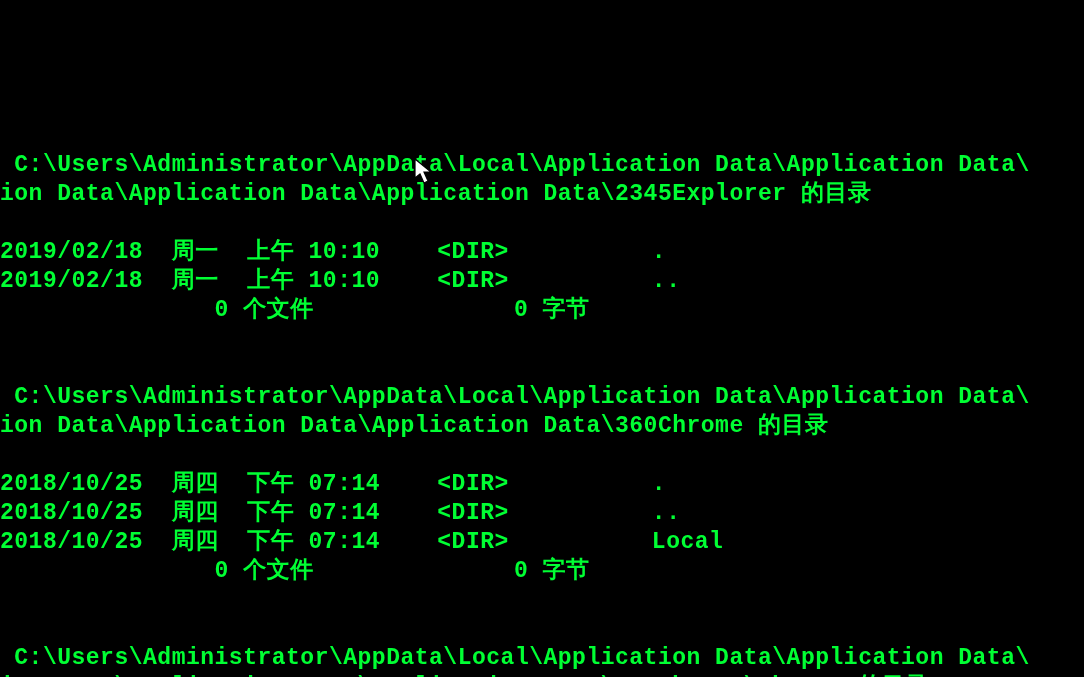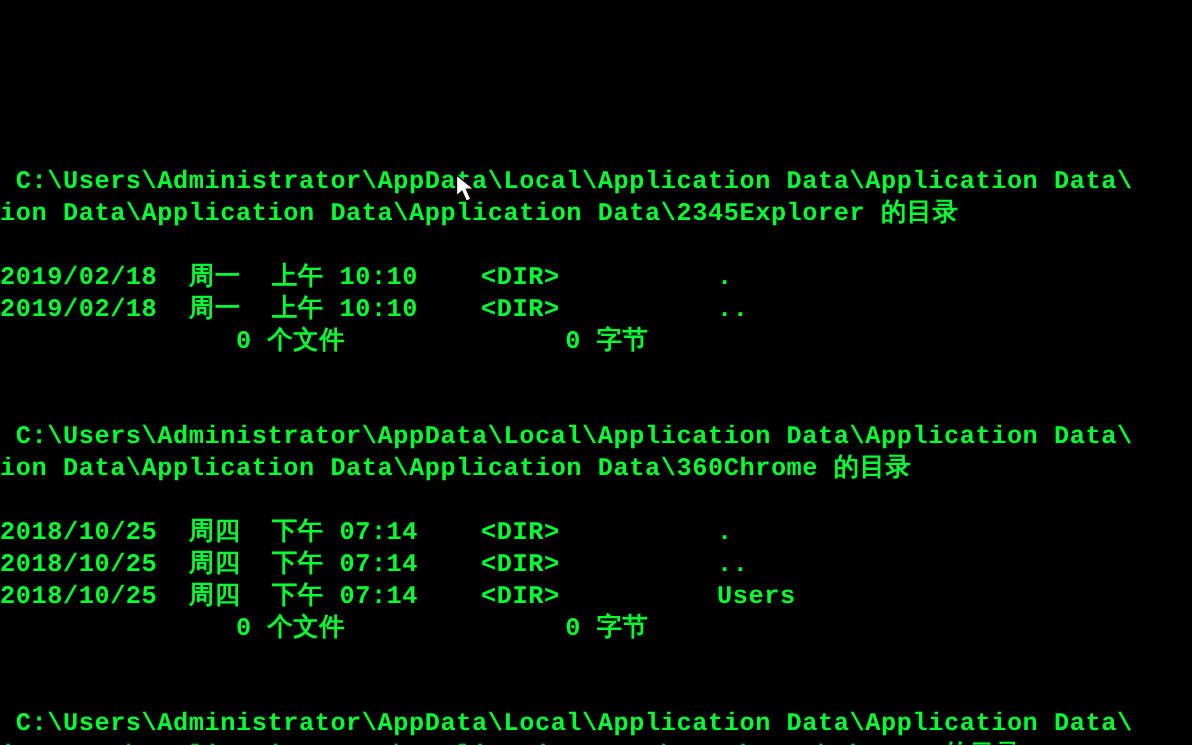--- a/index.html
+++ b/index.html
@@ -46,21 +46,21 @@
 <span><span>2019/02/18</span>  <span>周一</span>  <span>上午</span> <span>10:10</span>    <span>&lt;DIR&gt;</span>          <span>.</span></span>
 <span><span>2019/02/18</span>  <span>周一</span>  <span>上午</span> <span>10:10</span>    <span>&lt;DIR&gt;</span>          <span>..</span></span>
 <span>               <span>0 个文件</span>              <span>0 字节</span></span>
 
 
 <span> C:\Users\Administrator\AppData\Local\Application Data\Application Data\</span>
 <span>ion Data\Application Data\Application Data\360Chrome 的目录</span>
 
 <span><span>2018/10/25</span>  <span>周四</span>  <span>下午</span> <span>07:14</span>    <span>&lt;DIR&gt;</span>          <span>.</span></span>
 <span><span>2018/10/25</span>  <span>周四</span>  <span>下午</span> <span>07:14</span>    <span>&lt;DIR&gt;</span>          <span>..</span></span>
-<span><span>2018/10/25</span>  <span>周四</span>  <span>下午</span> <span>07:14</span>    <span>&lt;DIR&gt;</span>          <span>Users</span></span>
+<span><span>2018/10/25</span>  <span>周四</span>  <span>下午</span> <span>07:14</span>    <span>&lt;DIR&gt;</span>          <span>Local</span></span>
 <span>               <span>0 个文件</span>              <span>0 字节</span></span>
 
 
 <span> C:\Users\Administrator\AppData\Local\Application Data\Application Data\</span>
 <span>ion Data\Application Data\Application Data\360Chrome\Chrome 的目录</span>
 
 
 
 
 

